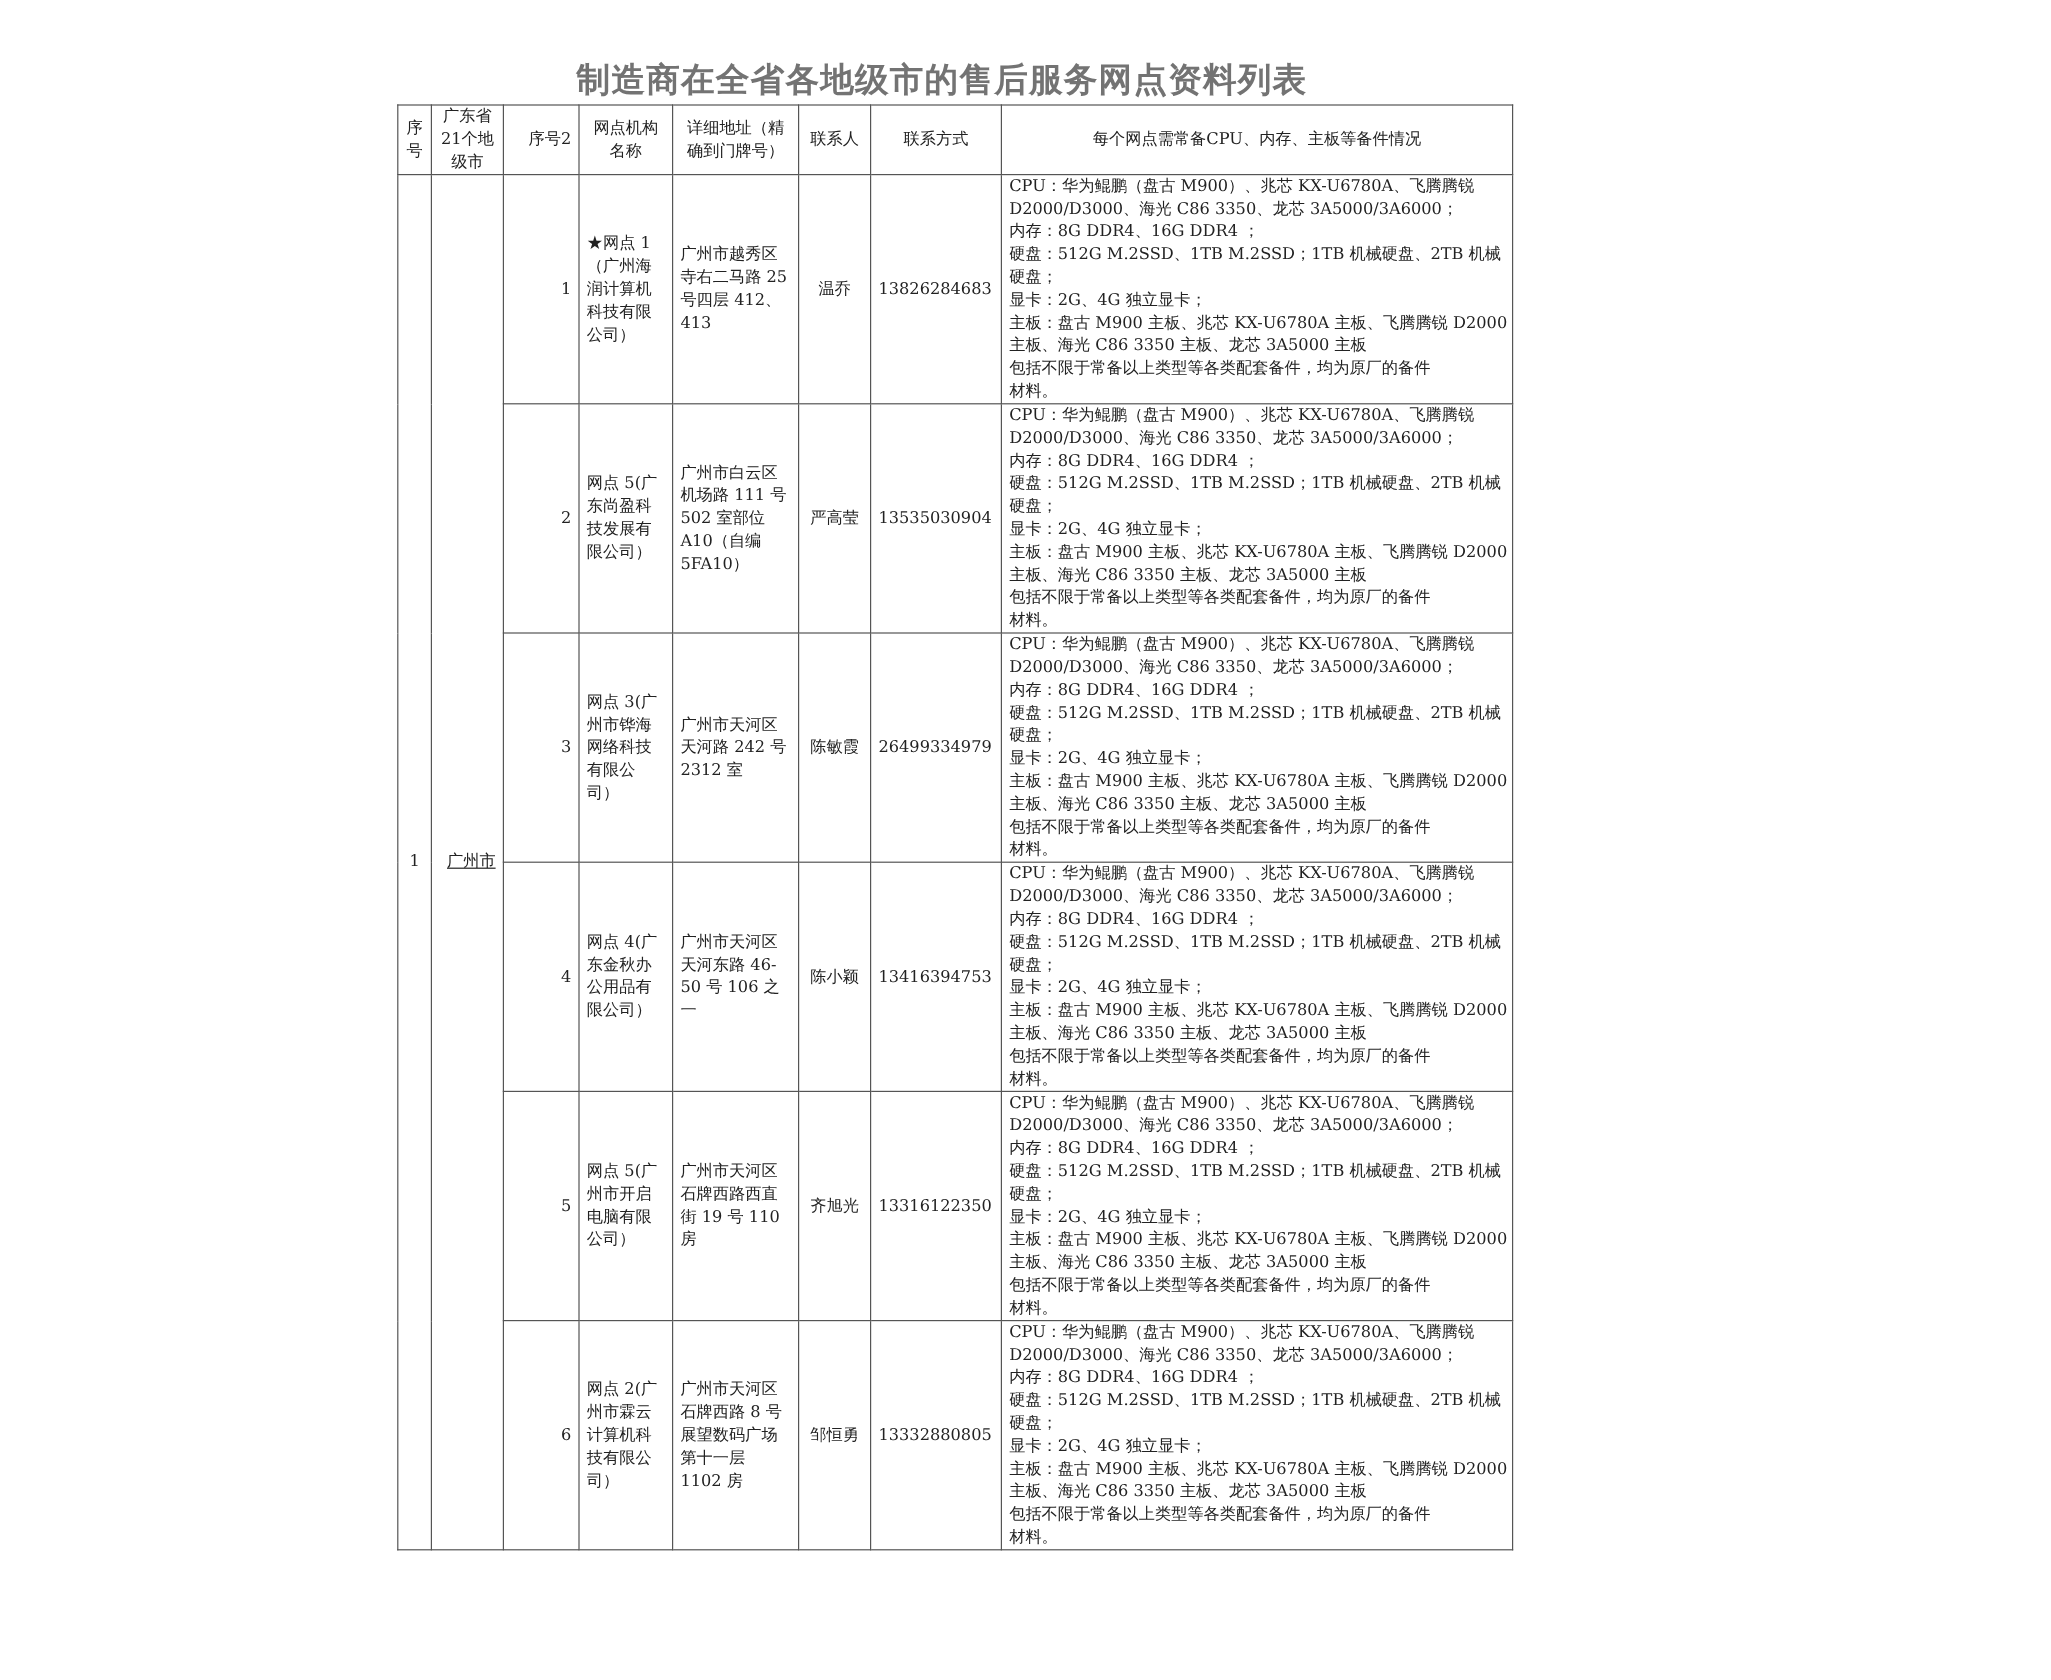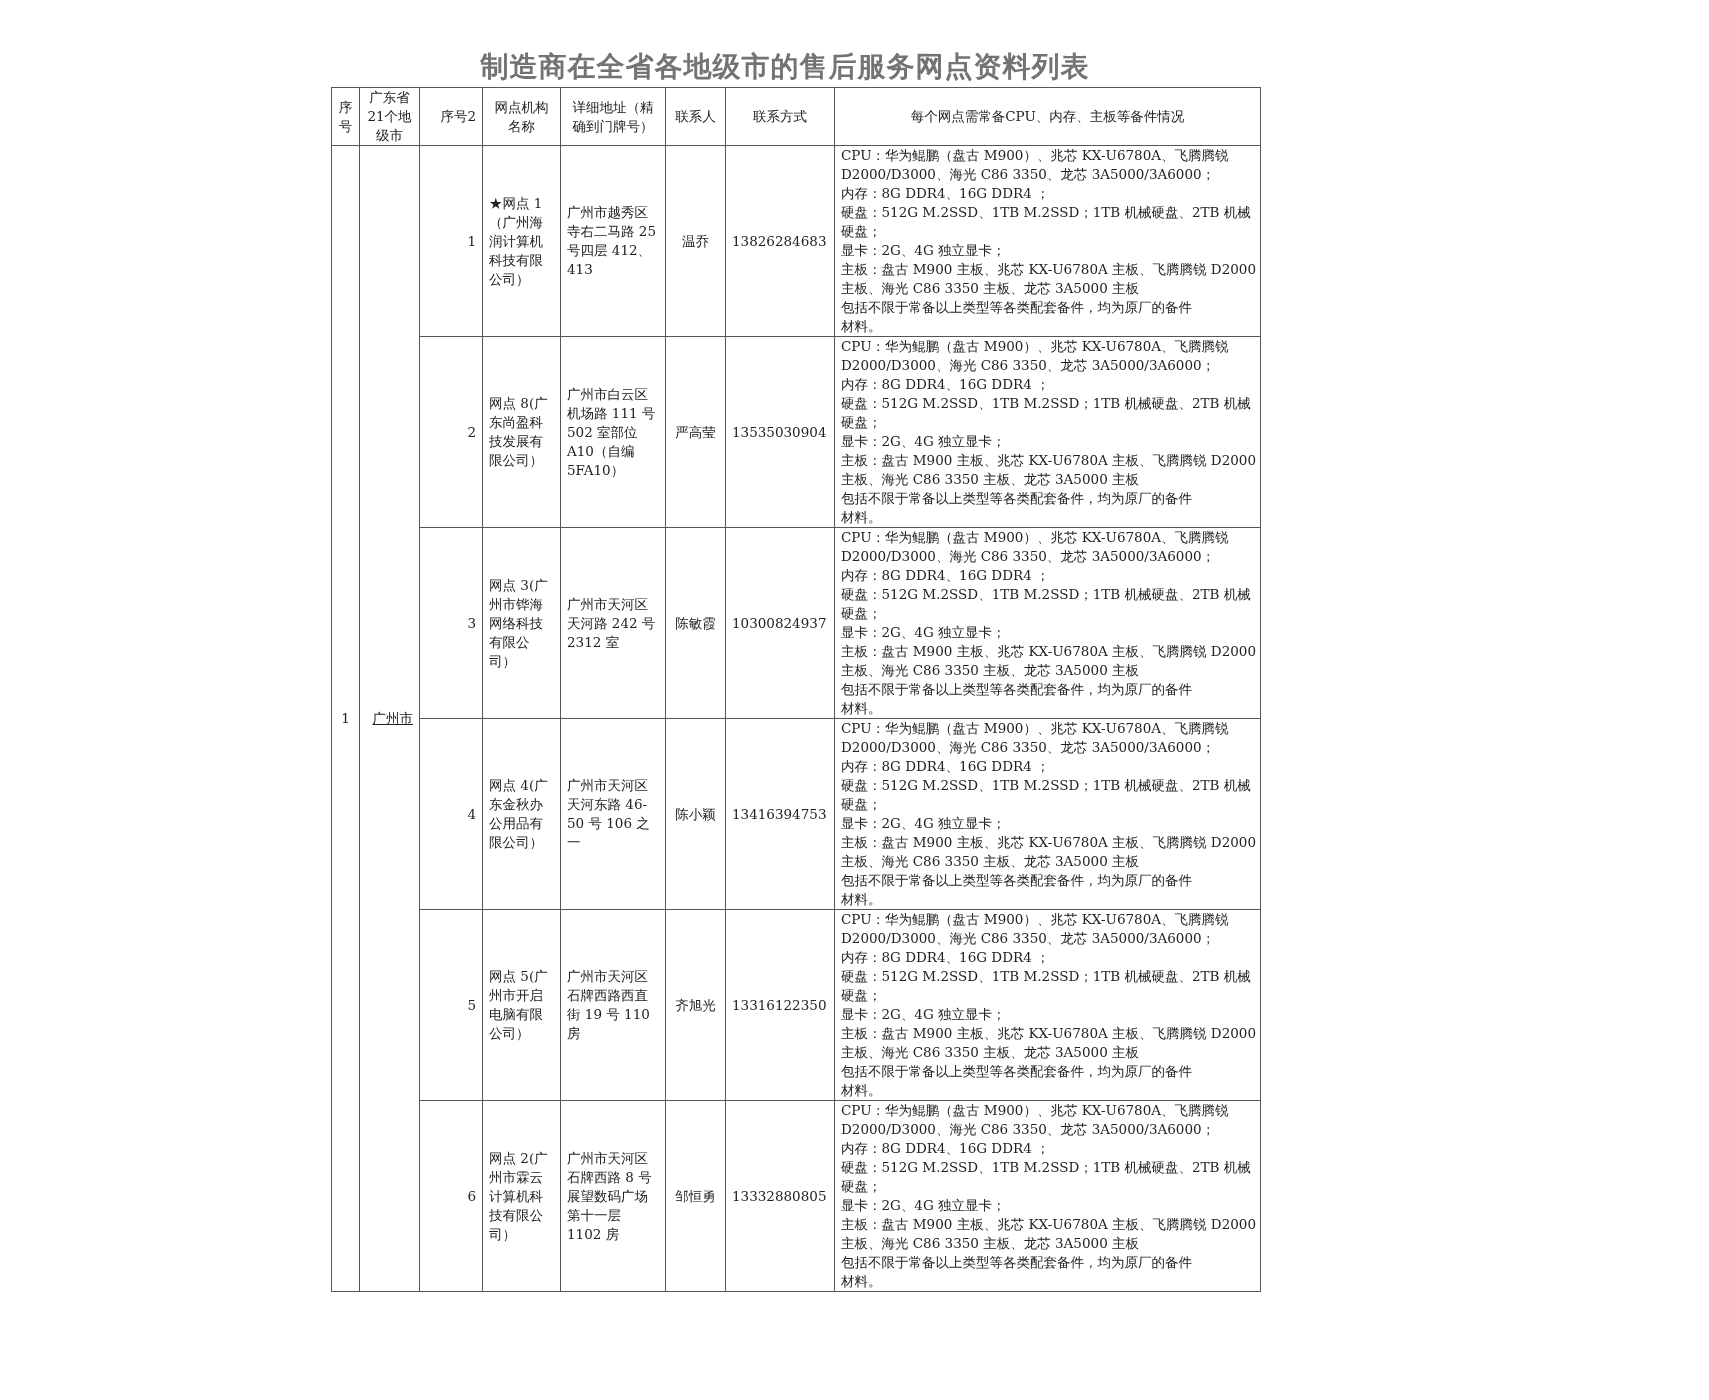--- a/index.html
+++ b/index.html
@@ -58,21 +58,21 @@
           <div>硬盘；</div>
           <div>显卡：2G、4G 独立显卡；</div>
           <div>主板：盘古 M900 主板、兆芯 KX-U6780A 主板、飞腾腾锐 D2000</div>
           <div>主板、海光 C86  3350 主板、龙芯 3A5000 主板</div>
           <div>包括不限于常备以上类型等各类配套备件，均为原厂的备件</div>
           <div>材料。</div>
         </td>
       </tr>
       <tr class="row">
         <td class="c-seq2">2</td>
-        <td class="c-name">网点 8(广东尚盈科技发展有限公司）</td>
+        <td class="c-name">网点 5(广东尚盈科技发展有限公司）</td>
         <td class="c-addr">广州市白云区机场路 111 号 502 室部位 A10（自编 5FA10）</td>
         <td class="c-contact">严高莹</td>
         <td class="c-phone">13535030904</td>
         <td class="c-spares spares">
           <div>CPU：华为鲲鹏（盘古 M900）、兆芯 KX-U6780A、飞腾腾锐</div>
           <div>D2000/D3000、海光 C86  3350、龙芯 3A5000/3A6000；</div>
           <div>内存：8G DDR4、16G DDR4 ；</div>
           <div>硬盘：512G M.2SSD、1TB M.2SSD；1TB  机械硬盘、2TB 机械</div>
           <div>硬盘；</div>
           <div>显卡：2G、4G 独立显卡；</div>
@@ -80,21 +80,21 @@
           <div>主板、海光 C86  3350 主板、龙芯 3A5000 主板</div>
           <div>包括不限于常备以上类型等各类配套备件，均为原厂的备件</div>
           <div>材料。</div>
         </td>
       </tr>
       <tr class="row">
         <td class="c-seq2">3</td>
         <td class="c-name">网点 3(广州市铧海网络科技有限公司）</td>
         <td class="c-addr">广州市天河区天河路 242 号 2312 室</td>
         <td class="c-contact">陈敏霞</td>
-        <td class="c-phone">10300824937</td>
+        <td class="c-phone">26499334979</td>
         <td class="c-spares spares">
           <div>CPU：华为鲲鹏（盘古 M900）、兆芯 KX-U6780A、飞腾腾锐</div>
           <div>D2000/D3000、海光 C86  3350、龙芯 3A5000/3A6000；</div>
           <div>内存：8G DDR4、16G DDR4 ；</div>
           <div>硬盘：512G M.2SSD、1TB M.2SSD；1TB  机械硬盘、2TB 机械</div>
           <div>硬盘；</div>
           <div>显卡：2G、4G 独立显卡；</div>
           <div>主板：盘古 M900 主板、兆芯 KX-U6780A 主板、飞腾腾锐 D2000</div>
           <div>主板、海光 C86  3350 主板、龙芯 3A5000 主板</div>
           <div>包括不限于常备以上类型等各类配套备件，均为原厂的备件</div>

